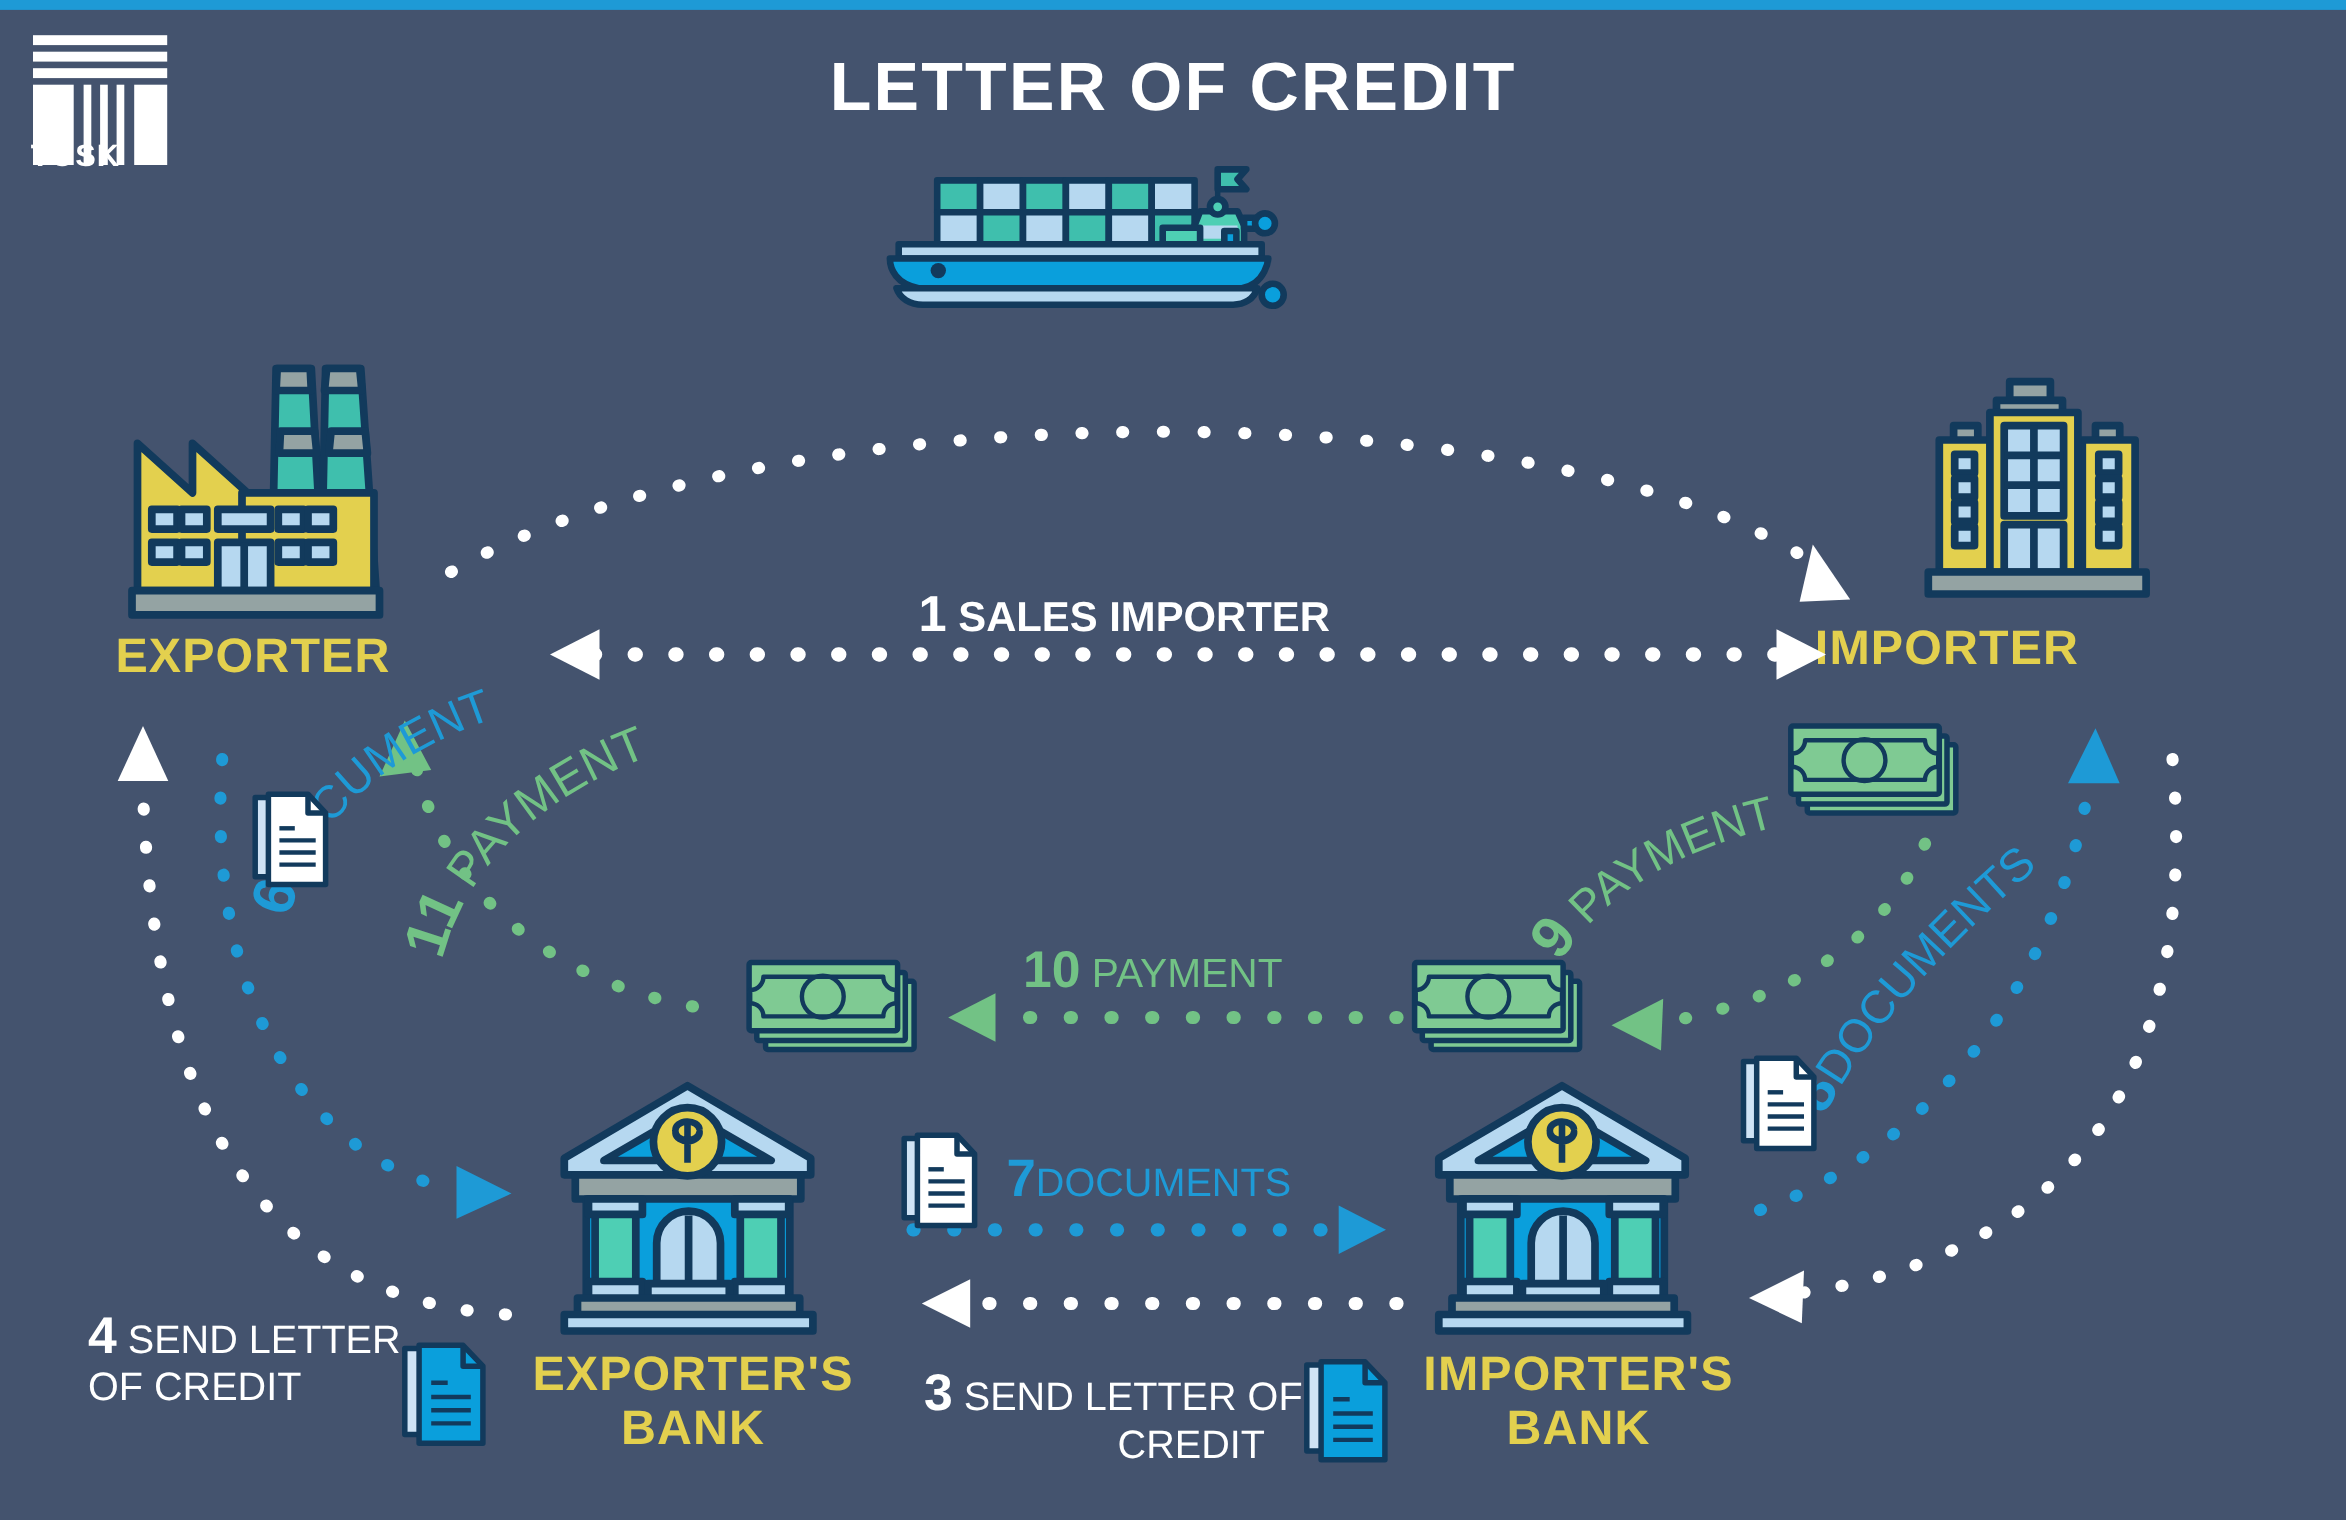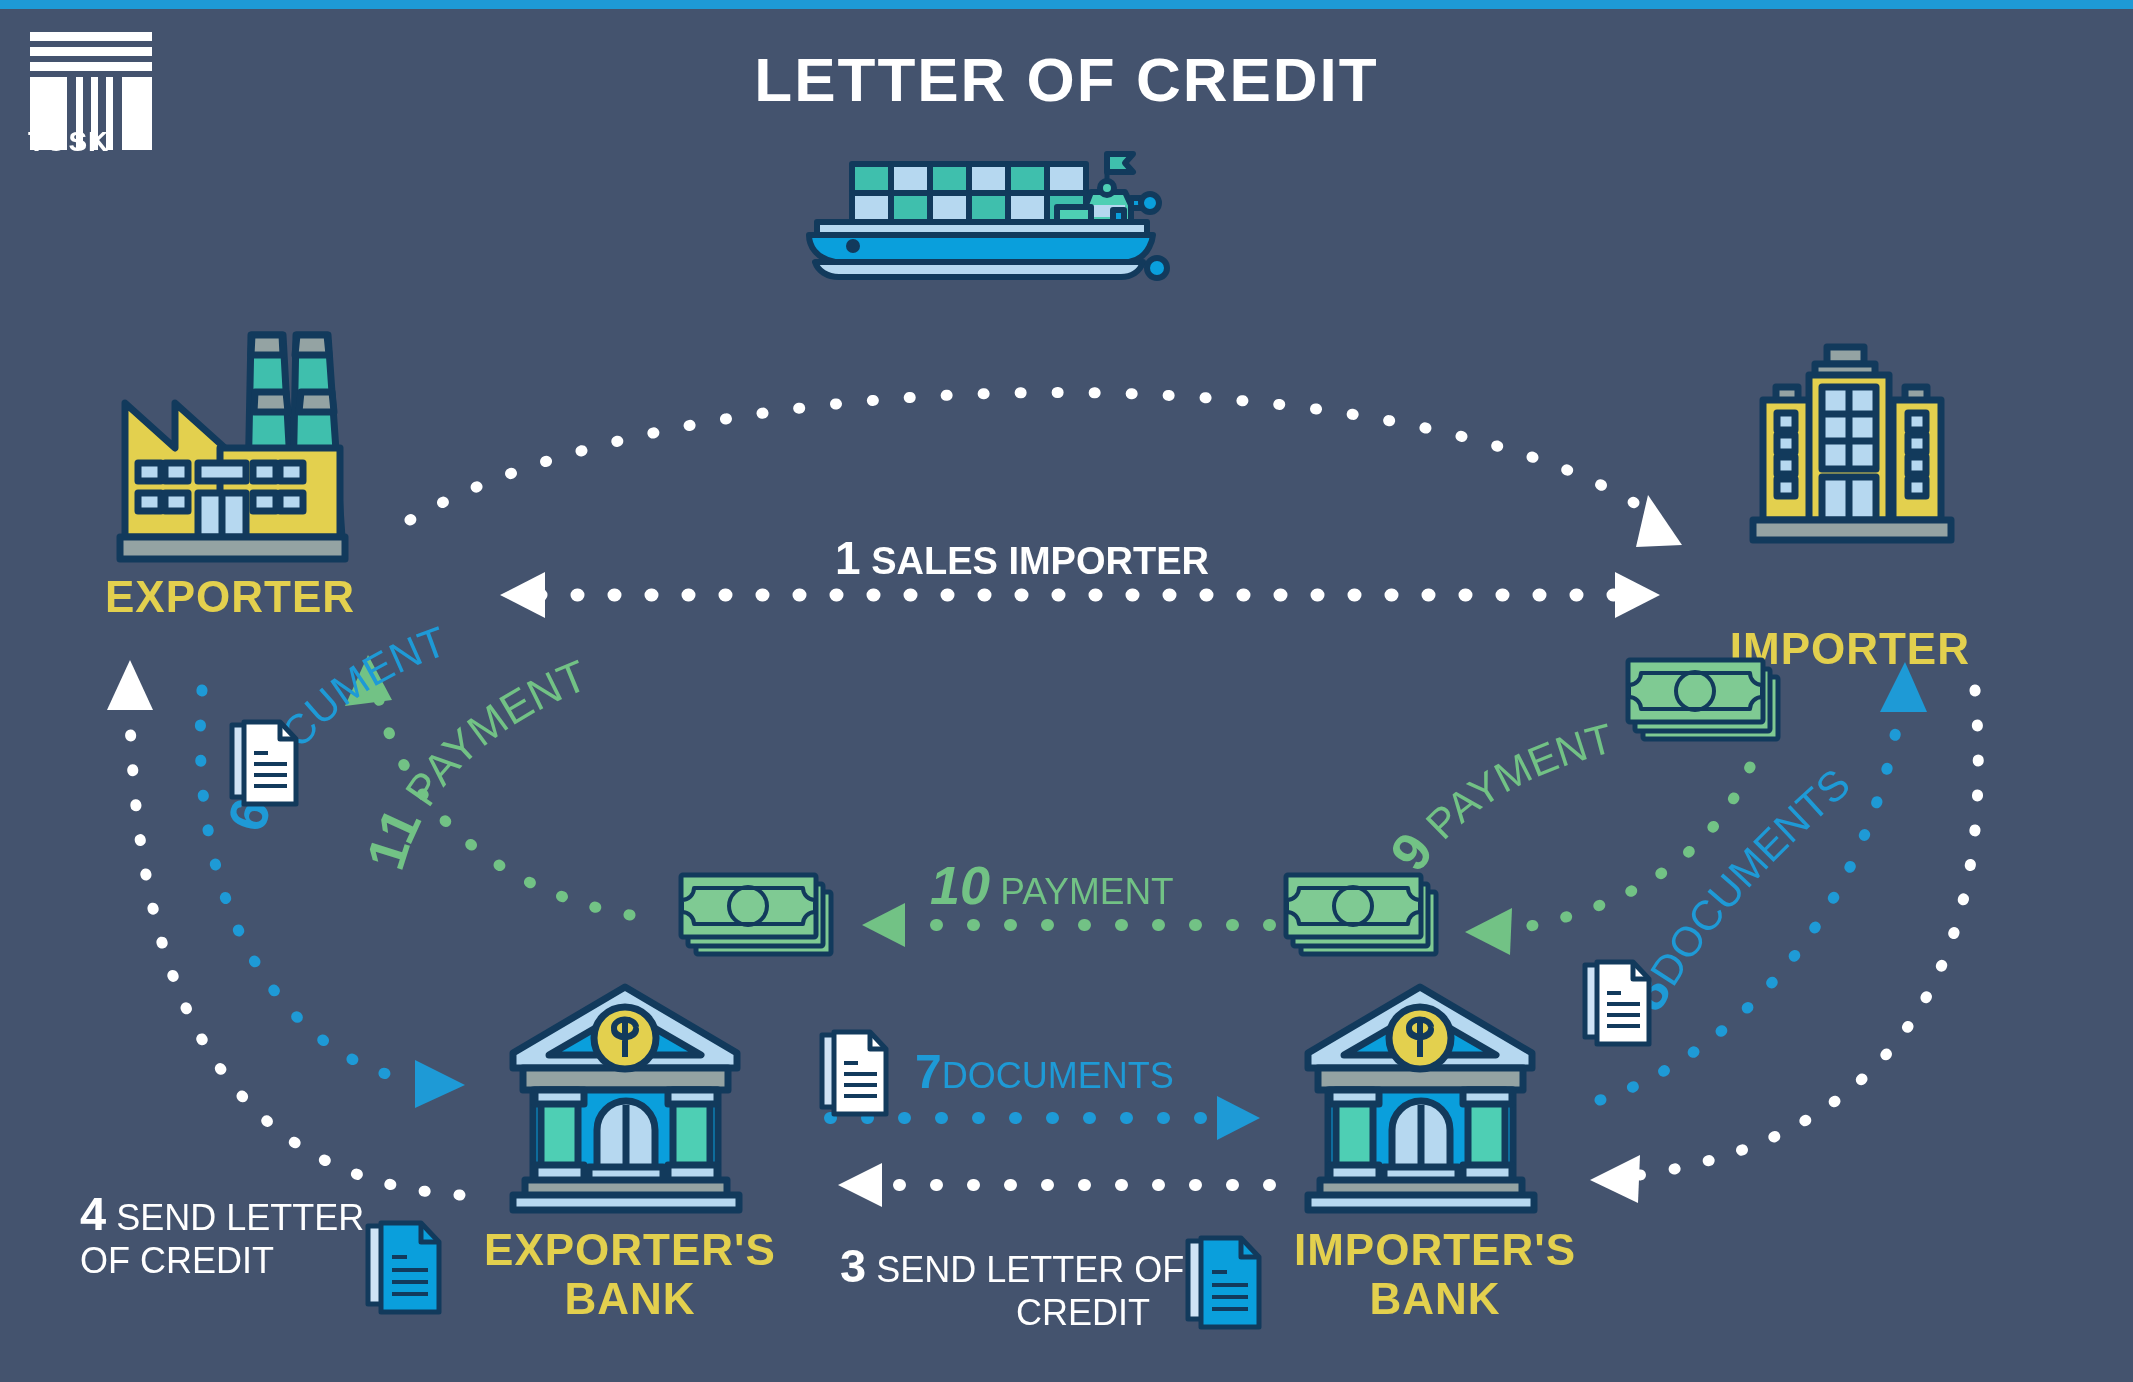--- a/index.html
+++ b/index.html
@@ -194,21 +194,21 @@
         <rect x="32" y="134" width="18" height="17" fill="#b6d8f0"></rect>
         <rect x="163" y="68" width="18" height="17" fill="#b6d8f0"></rect>
         <rect x="163" y="90" width="18" height="17" fill="#b6d8f0"></rect>
         <rect x="163" y="112" width="18" height="17" fill="#b6d8f0"></rect>
         <rect x="163" y="134" width="18" height="17" fill="#b6d8f0"></rect>
 
         <rect x="8" y="175" width="198" height="20" fill="#94a3a3"></rect>
       </g>
     </svg>
   </div>
-  <div class="node-label" style="left:1570px; top:624px; width:400px;text-align:right;">IMPORTER</div>
+  <div class="node-label" style="left:1570px; top:565px; width:400px;">IMPORTER</div>
 
   <div class="svgwrap" style="left:505px; top:975px;">
     <svg width="250" height="235" viewBox="0 0 250 235">
       <g stroke="#123a5c" stroke-width="7" stroke-linejoin="round">
         <path d="M120 12 L232 78 L232 93 L8 93 L8 78 Z" fill="#b6d8f0"></path>
         <path d="M120 36 L196 80 L44 80 Z" fill="#0a9fdc"></path>
         <rect x="18" y="93" width="205" height="22" fill="#94a3a3"></rect>
         <rect x="28" y="115" width="185" height="90" fill="#0a9fdc"></rect>
         <rect x="36" y="115" width="37" height="90" fill="#4ecfb4"></rect>
         <rect x="168" y="115" width="37" height="90" fill="#4ecfb4"></rect>
@@ -302,21 +302,21 @@
       <path id="p8" d="M1660 1010 C1700 930 1760 860 1840 790"></path>
     </defs>
   </svg>
 
 
   <div class="lbl" style="left:835px; top:533px; font-size:38px;">
     <span class="num white" style="font-size:46px;">1</span><span class="num white">&nbsp;</span><span class="num white">SALES IMPORTER</span>
   </div>
 
   <div class="lbl" style="left:930px; top:855px; font-size:37px;">
-    <span class="num green" style="font-size:54px;font-style:italic;">10</span><span class="txt green">&nbsp;</span><span class="txt green">PAYMENT</span>
+    <span class="num green" style="font-size:47px;">10</span><span class="txt green">&nbsp;</span><span class="txt green">PAYMENT</span>
   </div>
 
   <div class="lbl" style="left:915px; top:1045px; font-size:36px;">
     <span class="num blue" style="font-size:48px;">7</span><span class="txt blue">DOCUMENTS</span>
   </div>
 
   <div class="lbl" style="left:80px; top:1188px; font-size:36px;">
     <span class="num white" style="font-size:47px;">4</span><span class="txt white">&nbsp;</span><span class="txt white">SEND LETTER</span><br>
     <span class="txt white">OF CREDIT</span>
   </div>

